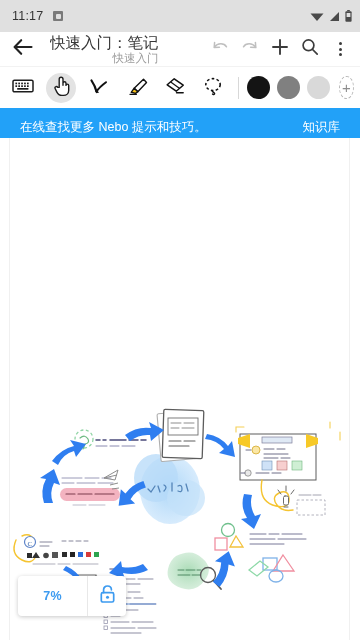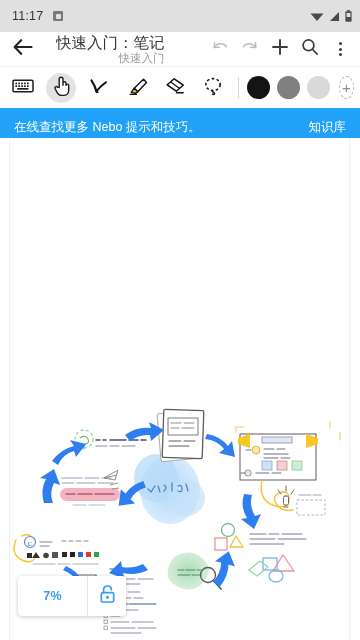--- a/index.html
+++ b/index.html
@@ -34,21 +34,20 @@
   .sb-icons { display: flex; align-items: center; gap: 5px; }
   .sb-icons svg { display: block; }
 
   
   .appbar {
     height: 34px; width: 100%;
     background: #fff;
     display: flex; align-items: center;
     padding: 0 6px 0 10px;
     position: relative;
-    gap: 6px;
   }
   .back-btn {
     width: 26px; height: 26px;
     display: flex; align-items: center; justify-content: center;
     cursor: pointer; flex: 0 0 auto;
   }
   .titles { margin-left: 14px; display: flex; flex-direction: column; justify-content: center; min-width: 0; }
   .title-main {
     font-size: 15.5px; color: #373737; line-height: 17px;
     white-space: nowrap; overflow: hidden;
@@ -92,21 +91,21 @@
     display: flex; align-items: center; justify-content: center;
     color: #8d8d8d; font-size: 15px; line-height: 1; cursor: pointer;
     margin-left: 5px;
   }
 
   
   .banner {
     height: 38px; width: 100%;
     background: #22a1f8;
     display: flex; align-items: center;
-    padding: 0 14px;
+    padding: 0 20px;
     color: #fff;
   }
   .banner-text { font-size: 12.5px; flex: 1 1 auto; }
   .banner-link { font-size: 12.5px; cursor: pointer; white-space: nowrap; margin-left: 44px; }
 
   
   .canvas {
     position: absolute; left: 0; right: 0;
     top: 138px; bottom: 0;
     background: #fff; overflow: hidden;

